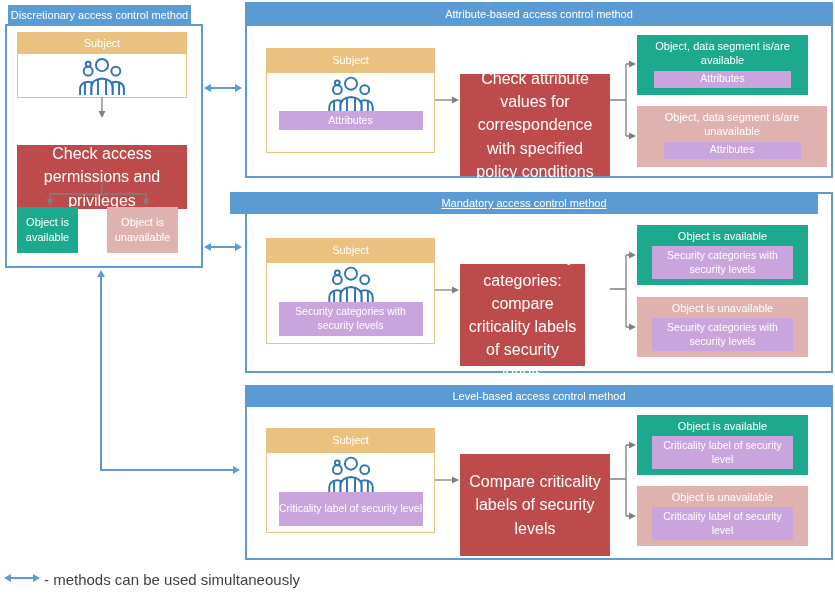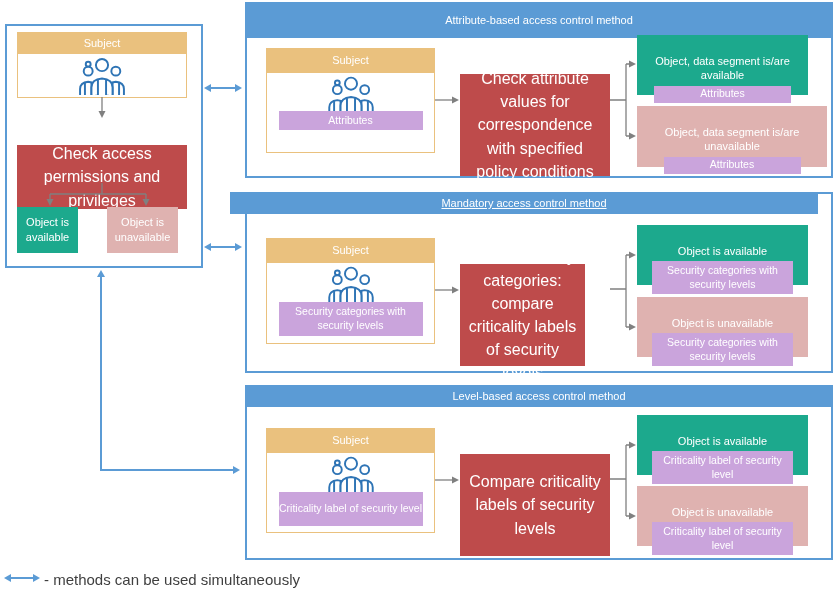--- a/index.html
+++ b/index.html
@@ -24,39 +24,40 @@
     background:#CAA4DC; color:#fff; font-size:10.5px; line-height:1.3;
     display:flex; align-items:center; justify-content:center; text-align:center;
   }
   .redbox {
     background:#BE4B4B; color:#fff; font-size:16px; line-height:1.45;
     display:flex; align-items:center; justify-content:center; text-align:center;
     padding:4px 8px;
     margin-top:26px;
   }
   .result { color:#fff; font-size:11px; text-align:center; }
-  .result .rb-title { padding:4px 6px 1px; line-height:1.3;margin-top:15px; }
+  .result .rb-title { padding:4px 6px 1px; line-height:1.3; }
   .result .rb-tag {
     margin:2px auto 0; background:#CAA4DC; color:#fff; font-size:10.5px; line-height:1.3;
     display:flex; align-items:center; justify-content:center; text-align:center;
   }
   .greenbg { background:#1CA98D; }
   .pinkbg  { background:#DFB2B0; }
   .smallbox {
     color:#fff; font-size:11px; line-height:1.35;
     display:flex; align-items:center; justify-content:center; text-align:center; padding:2px 4px;
   }
   .legend-text { position:absolute; font-size:15px; color:#3f3f3f; }
   .connectors { position:absolute; left:0; top:0; pointer-events:none; }
 </style>
 </head>
 <body>
 
 <div class="canvas">
 
+  <div class="abs titlebar" style="left:8px;top:5px;width:183px;height:19px;">Discretionary access control method</div>
   <div class="abs panel" style="left:5px;top:24px;width:198px;height:244px;"></div>
 
   <div class="abs tanhead" style="left:17px;top:32px;width:170px;height:21px;">Subject</div>
   <div class="abs subjbody" style="left:17px;top:53px;width:170px;height:45px;">
     <svg width="52" height="38" viewBox="0 0 64 46">
       <g stroke="#2E74B5" stroke-width="2.4" fill="#fff" stroke-linecap="round" stroke-linejoin="round">
         <circle cx="15" cy="8.5" r="3"></circle>
           <circle cx="15" cy="17" r="5.5"></circle>
         <path d="M5,46 V39 Q5,31 15,30 Q25,31 25,39 V46"></path>
         <path d="M11,32 V46 M19,32 V46" fill="none"></path>
@@ -67,21 +68,21 @@
         <path d="M19,46 V37 Q19,27 32,26 Q45,27 45,37 V46"></path>
         <path d="M27,28 V46 M37,28 V46" fill="none"></path>
       </g>
     </svg>
   </div>
   <div class="abs redbox" style="left:17px;top:119px;width:170px;height:64px;">Check access permissions and privileges</div>
   <div class="abs smallbox greenbg" style="left:17px;top:207px;width:61px;height:46px;">Object is available</div>
   <div class="abs smallbox pinkbg" style="left:107px;top:207px;width:71px;height:46px;">Object is unavailable</div>
 
   <div class="abs panel" style="left:245px;top:2px;width:588px;height:176px;"></div>
-  <div class="abs titlebar" style="left:245px;top:2px;width:588px;height:36px;">Attribute-based access control method</div>
+  <div class="abs titlebar" style="left:245px;top:2px;width:588px;height:24px;">Attribute-based access control method</div>
 
   <div class="abs tanhead" style="left:266px;top:48px;width:169px;height:24px;">Subject</div>
   <div class="abs subjbody" style="left:266px;top:72px;width:169px;height:81px;">
     <svg width="54" height="37" viewBox="0 0 64 46">
       <g stroke="#2E74B5" stroke-width="2.4" fill="#fff" stroke-linecap="round" stroke-linejoin="round">
         <circle cx="15" cy="8.5" r="3"></circle>
           <circle cx="15" cy="17" r="5.5"></circle>
         <path d="M5,46 V39 Q5,31 15,30 Q25,31 25,39 V46"></path>
         <path d="M11,32 V46 M19,32 V46" fill="none"></path>
         <circle cx="49" cy="17" r="5.5"></circle>

